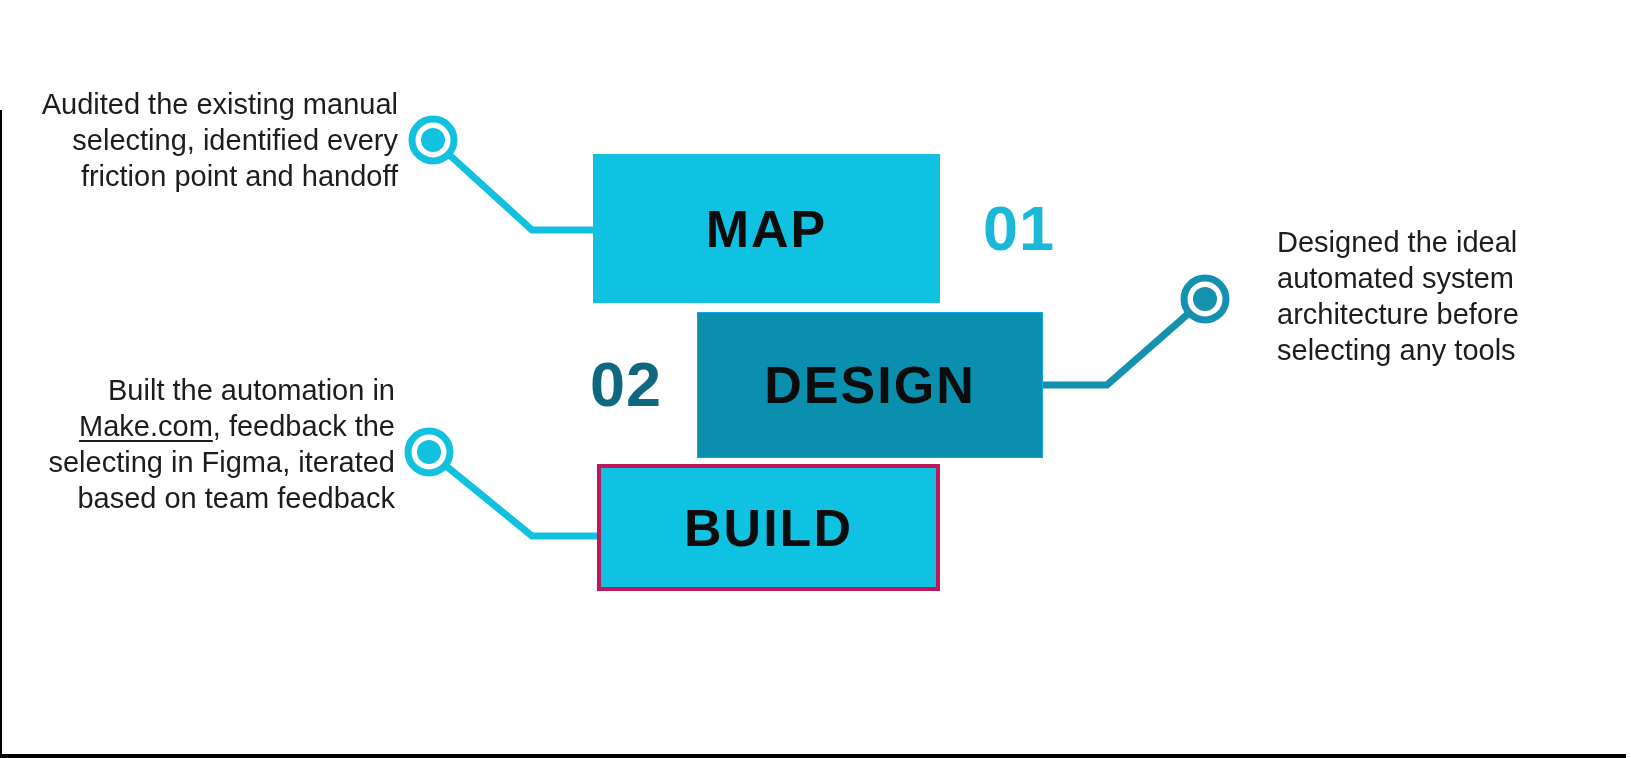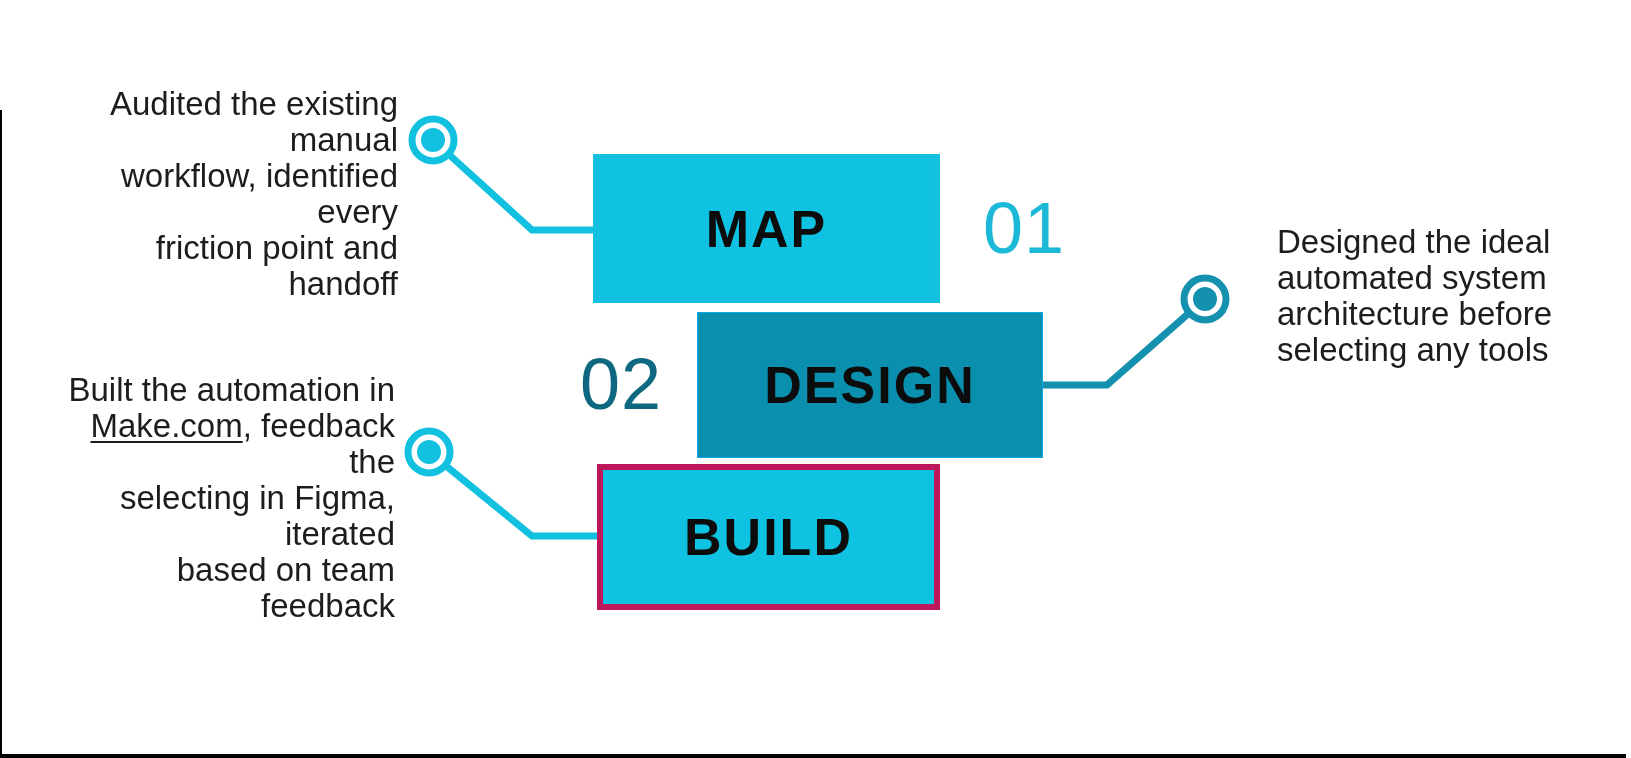--- a/index.html
+++ b/index.html
@@ -22,35 +22,35 @@
   .step-box .fill{
     width:100%;height:100%;display:flex;align-items:center;justify-content:center;
   }
   .step-label{
     font-size:52px;font-weight:800;letter-spacing:2px;color:#0c0c0c;
   }
   .box-map{left:593px;top:154px;width:347px;height:149px;border:7px solid #12c0e0;}
   .box-map .fill{background:#0fc2e2;}
   .box-design{left:697px;top:312px;width:346px;height:146px;border:1px solid #0ea5e9;}
   .box-design .fill{background:#0a8fae;}
-  .box-build{left:597px;top:464px;width:343px;height:146px;border:6px solid #be185d;}
+  .box-build{left:597px;top:464px;width:343px;height:127px;border:4px solid #be185d;}
   .box-build .fill{background:#0fc2e2;}
 
   
   .step-num{
-    position:absolute;z-index:2;font-size:72px;font-weight:400;letter-spacing:1px;
+    position:absolute;z-index:2;font-size:63px;font-weight:700;letter-spacing:1px;
     line-height:92px;white-space:nowrap;
   }
   .num-01{left:983px;top:182px;color:#1cb8d8;}
   .num-02{left:538px;top:338px;width:124px;text-align:right;color:#0d6880;}
   .num-03{left:983px;top:490px;color:#1cb8d8;}
 
   
   .annotation{
-    position:absolute;z-index:2;font-size:33px;line-height:36px;color:#1d1d1d;
+    position:absolute;z-index:2;font-size:29px;line-height:36px;color:#1d1d1d;
   }
   .ann-map{left:40px;top:86px;width:358px;text-align:right;}
   .ann-build{left:38px;top:372px;width:357px;text-align:right;}
   .ann-design{left:1277px;top:224px;width:340px;text-align:left;}
   .ann-line{display:block;}
   .inline-link{
     text-decoration:underline;text-underline-offset:4px;text-decoration-thickness:2px;
     color:inherit;cursor:pointer;
   }
 </style>
@@ -96,21 +96,21 @@
     <div class="fill">
       <span class="step-label">BUILD</span>
     </div>
   </div>
 
   <div class="step-num num-01">01</div>
   <div class="step-num num-02">02</div>
 
   <div class="annotation ann-map">
     <span class="ann-line">Audited the existing manual</span>
-    <span class="ann-line">workflow, identified every</span>
+    <span class="ann-line">selecting, identified every</span>
     <span class="ann-line">friction point and handoff</span>
   </div>
 
   <div class="annotation ann-build">
     <span class="ann-line">Built the automation in</span>
     <span class="ann-line">
       <span class="inline-link">Make.com</span><span>, feedback the</span>
     </span>
     <span class="ann-line">selecting in Figma, iterated</span>
     <span class="ann-line">based on team feedback</span>

